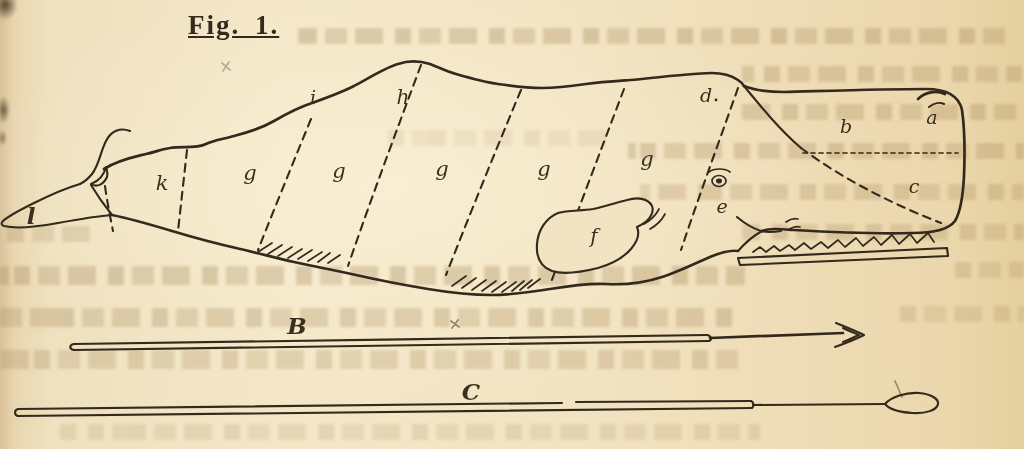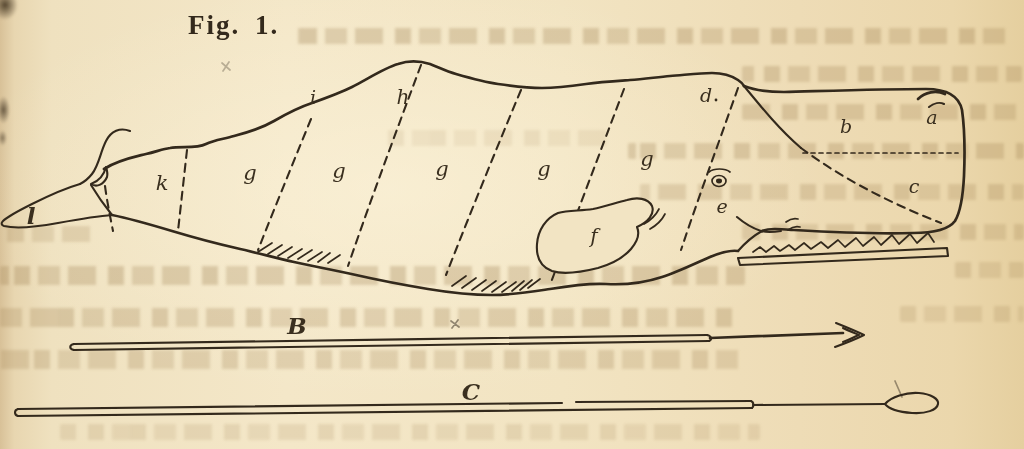--- a/index.html
+++ b/index.html
@@ -18,20 +18,21 @@
       rgba(152,121,74,.55) 0 16px, rgba(152,121,74,0) 16px 24px,
       rgba(152,121,74,.45) 24px 46px, rgba(152,121,74,0) 46px 54px,
       rgba(152,121,74,.5) 54px 82px, rgba(152,121,74,0) 82px 94px);
     filter:blur(1.7px);
   }
   .smudge{position:absolute;pointer-events:none;}
   #fig-title{
     position:absolute;left:188px;top:10px;
     font-size:27px;font-weight:bold;letter-spacing:2px;word-spacing:6px;
     color:var(--ink,#33291c);
+    text-decoration:underline;
   }
   svg{position:absolute;left:0;top:0;}
   svg *{vector-effect:non-scaling-stroke;}
   .ln{fill:none;stroke:var(--ink,#33291c);stroke-linecap:round;stroke-linejoin:round;}
   .w3{stroke-width:2.7}
   .w2{stroke-width:2.1}
   .w1{stroke-width:1.7}
   .dash{stroke-dasharray:8 6}
   .dot{stroke-dasharray:4 4}
   .fillpaper{fill:#f2e4c3;}

